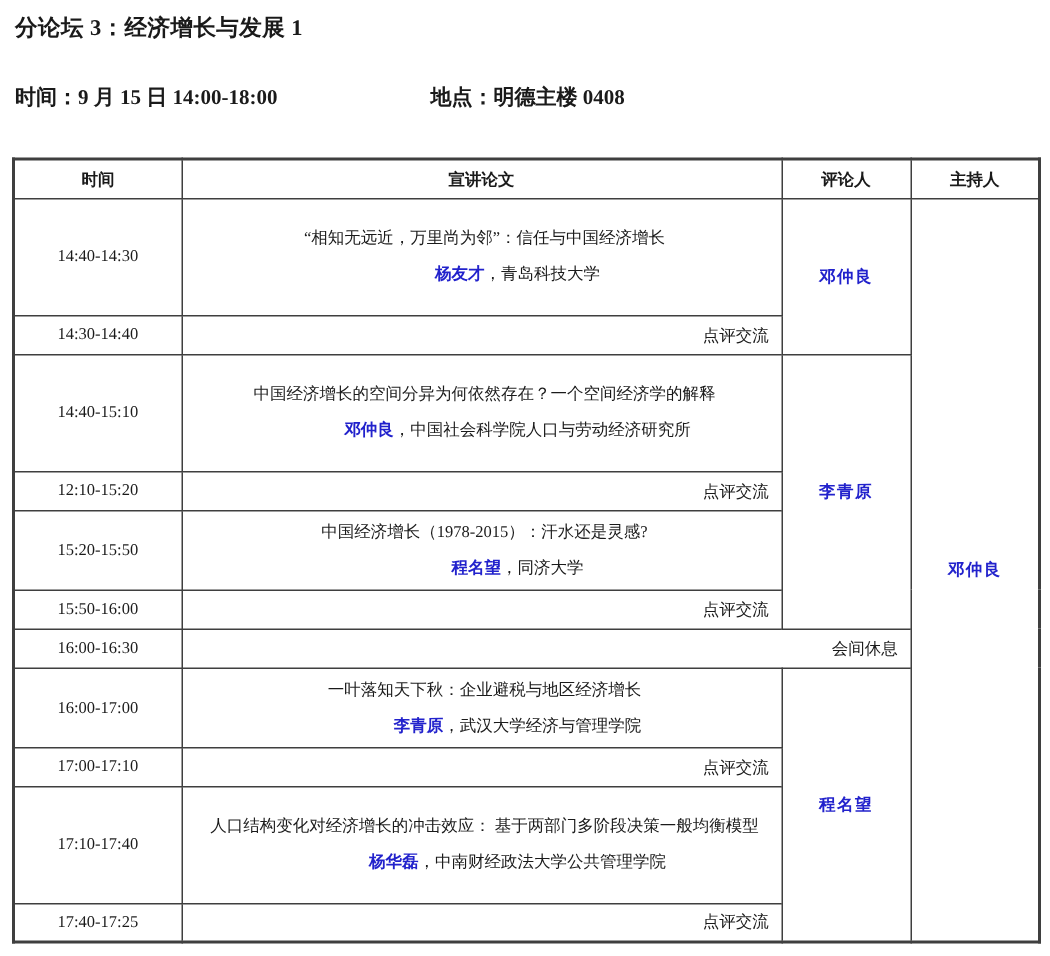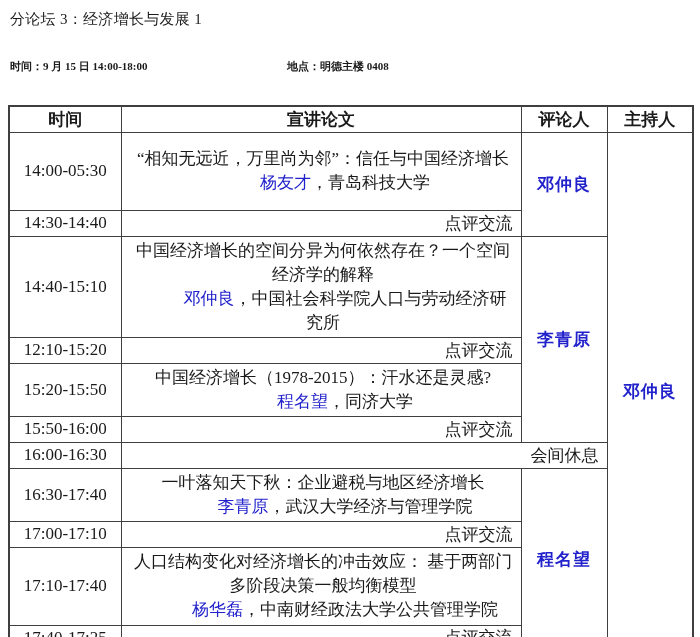--- a/index.html
+++ b/index.html
@@ -7,49 +7,49 @@
   html, body { margin: 0; padding: 0; }
   body {
     width: 700px; height: 637px; background: #ffffff;
     color: var(--ink);
     font-family: "Liberation Serif", "DejaVu Serif", serif;
     overflow: hidden;
   }
   .doc { padding: 10px 8px 0 8px; }
   .forum-title {
     margin: 0 0 0 2px;
-    font-size: 15px; font-weight: normal; line-height: 18px;
+    font-size: 15px; font-weight: bold; line-height: 18px;
     letter-spacing: 0.3px;
   }
   .meta {
     margin: 29px 0 0 2px;
-    font-size: 11px; font-weight: bold; line-height: 18px;
+    font-size: 14px; font-weight: bold; line-height: 18px;
   }
   .meta .time-part { display: inline-block; width: 277px; }
   table.schedule {
     margin-top: 30px;
     width: 684px;
     border-collapse: collapse;
     table-layout: fixed;
     border: 2px solid var(--line);
   }
   .schedule th, .schedule td {
     border: 1px solid var(--line);
     padding: 0;
     vertical-align: middle;
-    font-size: 17px;
+    font-size: 11px;
   }
   .schedule th { height: 26px; font-weight: bold; text-align: center; }
   tr.rh-s { height: 26px; margin-top: 36px; }
   tr.rh-m { height: 52px; }
   tr.rh-l { height: 78px; }
   td.c-time { text-align: center; white-space: nowrap; }
   td.c-paper { padding: 2px 8px 2px 12px; line-height: 24px; text-align: center; }
   td.c-plain { padding: 0 8px 0 12px; text-align: right; }
-  .speaker { color: var(--name-blue); font-weight: normal; margin-left: 44px; }
+  .speaker { color: var(--name-blue); font-weight: bold; margin-left: 44px; }
   td.c-person {
     text-align: center; font-weight: bold; color: var(--name-blue);
     letter-spacing: 1px;
   }
 </style>
 </head>
 <body>
 
 <div class="doc">
 
@@ -68,21 +68,21 @@
     </colgroup>
     <tbody>
         <tr>
       <th>时间</th>
       <th>宣讲论文</th>
       <th>评论人</th>
       <th>主持人</th>
     </tr>
 
     <tr class="rh-l">
-      <td class="c-time">14:00-05:30</td>
+      <td class="c-time">14:40-14:30</td>
       <td class="c-paper">
         <span>“相知无远近，万里尚为邻”：信任与中国经济增长</span><br>
         <span class="speaker">杨友才</span><span>，青岛科技大学</span>
       </td>
       <td class="c-person" rowspan="2">邓仲良</td>
       <td class="c-person" rowspan="11">邓仲良</td>
     </tr>
     <tr class="rh-s">
       <td class="c-time">14:30-14:40</td>
       <td class="c-plain">点评交流</td>
@@ -111,21 +111,21 @@
       <td class="c-time">15:50-16:00</td>
       <td class="c-plain">点评交流</td>
     </tr>
 
     <tr class="rh-s">
       <td class="c-time">16:00-16:30</td>
       <td class="c-plain" colspan="2">会间休息</td>
     </tr>
 
     <tr class="rh-m">
-      <td class="c-time">16:30-17:40</td>
+      <td class="c-time">16:00-17:00</td>
       <td class="c-paper">
         <span>一叶落知天下秋：企业避税与地区经济增长</span><br>
         <span class="speaker">李青原</span><span>，武汉大学经济与管理学院</span>
       </td>
       <td class="c-person" rowspan="4">程名望</td>
     </tr>
     <tr class="rh-s">
       <td class="c-time">17:00-17:10</td>
       <td class="c-plain">点评交流</td>
     </tr>

